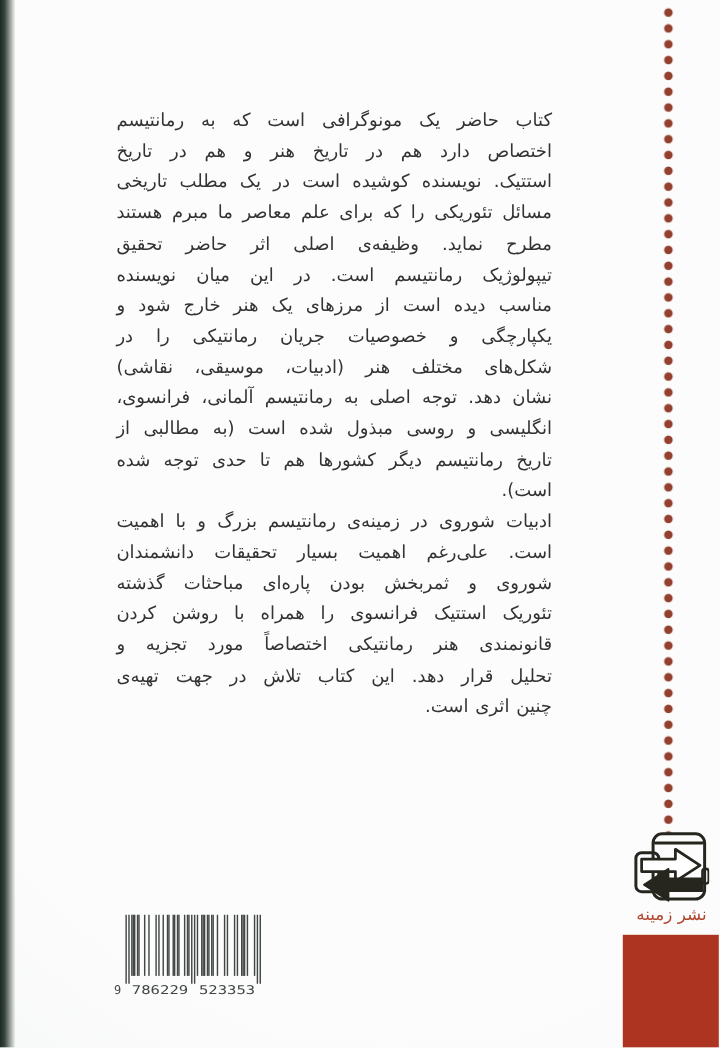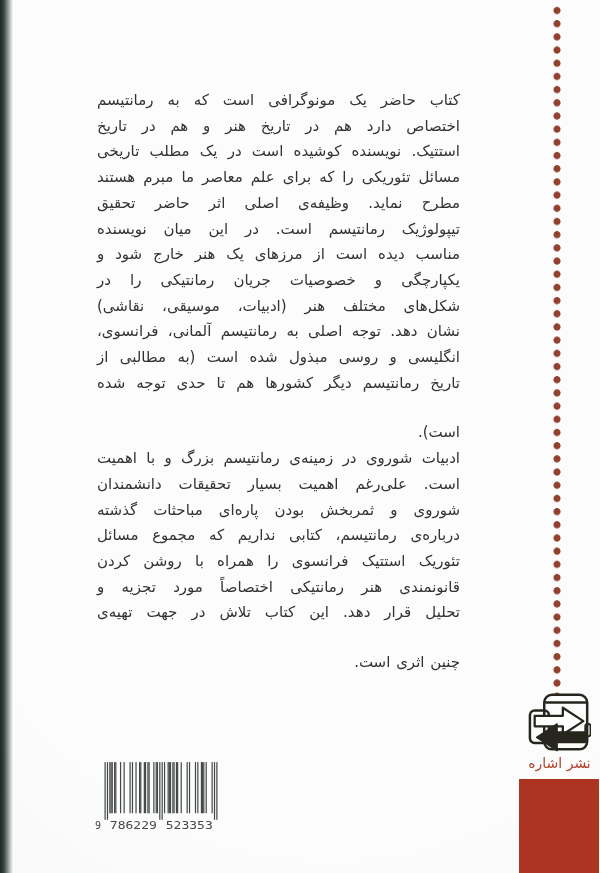--- a/index.html
+++ b/index.html
@@ -42,21 +42,20 @@
     font-size:15px;
     line-height:25.7px;
   }
   .blurb-line{
     text-align:justify;
     text-align-last:justify;
     word-spacing:1px;
   }
   .blurb-line.para-last{
     text-align-last:right;
-    margin-top:24px;
   }
   
   .publisher{
     position:absolute;left:519px;top:692px;width:81px;
     text-align:center;
   }
   .logo{
     display:block;margin:0 auto;width:63px;height:62px;
   }
   .pub-name{
@@ -101,39 +100,38 @@
       <div class="blurb-line">مناسب دیده است از مرزهای یک هنر خارج شود و</div>
       <div class="blurb-line">یکپارچگی و خصوصیات جریان رمانتیکی را در</div>
       <div class="blurb-line">شکل‌های مختلف هنر (ادبیات، موسیقی، نقاشی)</div>
       <div class="blurb-line">نشان دهد. توجه اصلی به رمانتیسم آلمانی، فرانسوی،</div>
       <div class="blurb-line">انگلیسی و روسی مبذول شده است (به مطالبی از</div>
       <div class="blurb-line">تاریخ رمانتیسم دیگر کشورها هم تا حدی توجه شده</div>
       <div class="blurb-line para-last">است).</div>
       <div class="blurb-line">ادبیات شوروی در زمینه‌ی رمانتیسم بزرگ و با اهمیت</div>
       <div class="blurb-line">است. علی‌رغم اهمیت بسیار تحقیقات دانشمندان</div>
       <div class="blurb-line">شوروی و ثمربخش بودن پاره‌ای مباحثات گذشته</div>
-      <div class="blurb-line">درباره‌ی رمانتیسم، کتابی نداریم که مجموع مسائل</div>
       <div class="blurb-line">تئوریک استتیک فرانسوی را همراه با روشن کردن</div>
       <div class="blurb-line">قانونمندی هنر رمانتیکی اختصاصاً مورد تجزیه و</div>
       <div class="blurb-line">تحلیل قرار دهد. این کتاب تلاش در جهت تهیه‌ی</div>
       <div class="blurb-line para-last">چنین اثری است.</div>
     </main>
 
   <div class="publisher">
     <svg class="logo" viewBox="0 0 66 64" xmlns="http://www.w3.org/2000/svg" aria-hidden="true">
       <g fill="none" stroke="#26261f" stroke-width="2.6" stroke-linejoin="round" stroke-linecap="round">
         <rect x="17" y="2.5" width="45" height="57" rx="8"></rect>
         <path d="M19 10.5 H60"></path>
         <rect x="60" y="33" width="5.5" height="13" rx="2.5" stroke-width="2"></rect>
         <rect x="2" y="19" width="20" height="34" rx="5"></rect>
       </g>
       <path d="M7 24.5 H36.5 V16 L58 30 L36.5 44 V35.5 H7 Z" fill="#ffffff" stroke="#26261f" stroke-width="2.4" stroke-linejoin="round"></path>
       <path d="M60 41.5 H30.5 V33 L9 47 L30.5 61 V52.5 H60 Z" fill="#26261f" stroke="#26261f" stroke-width="1.5" stroke-linejoin="round"></path>
     </svg>
-    <div class="pub-name">نشر اشاره</div>
+    <div class="pub-name">نشر زمینه</div>
   </div>
 
   <div class="accent-block"></div>
 
   <svg class="barcode" xmlns="http://www.w3.org/2000/svg" viewBox="-8 0 111 57" preserveAspectRatio="xMidYMid meet">
       <rect x="0" y="0" width="1" height="48.5" fill="#424745"></rect>
       <rect x="2" y="0" width="1" height="48.5" fill="#424745"></rect>
       <rect x="4" y="0" width="1" height="43" fill="#424745"></rect>
       <rect x="5" y="0" width="1" height="43" fill="#424745"></rect>
       <rect x="6" y="0" width="1" height="43" fill="#424745"></rect>

